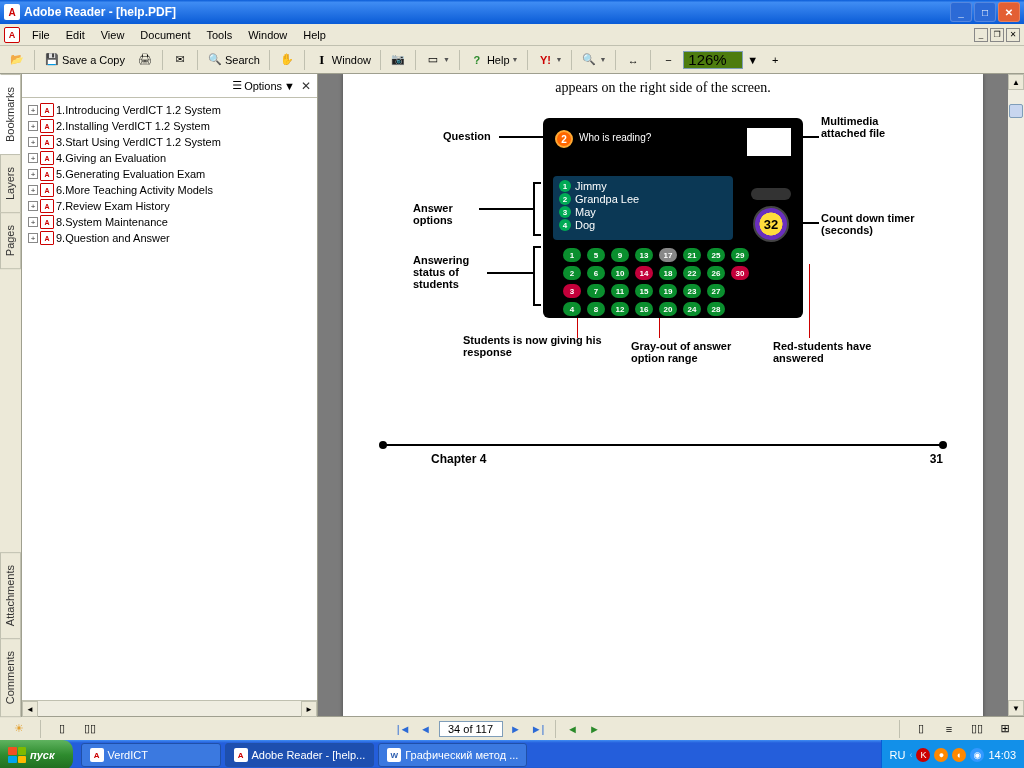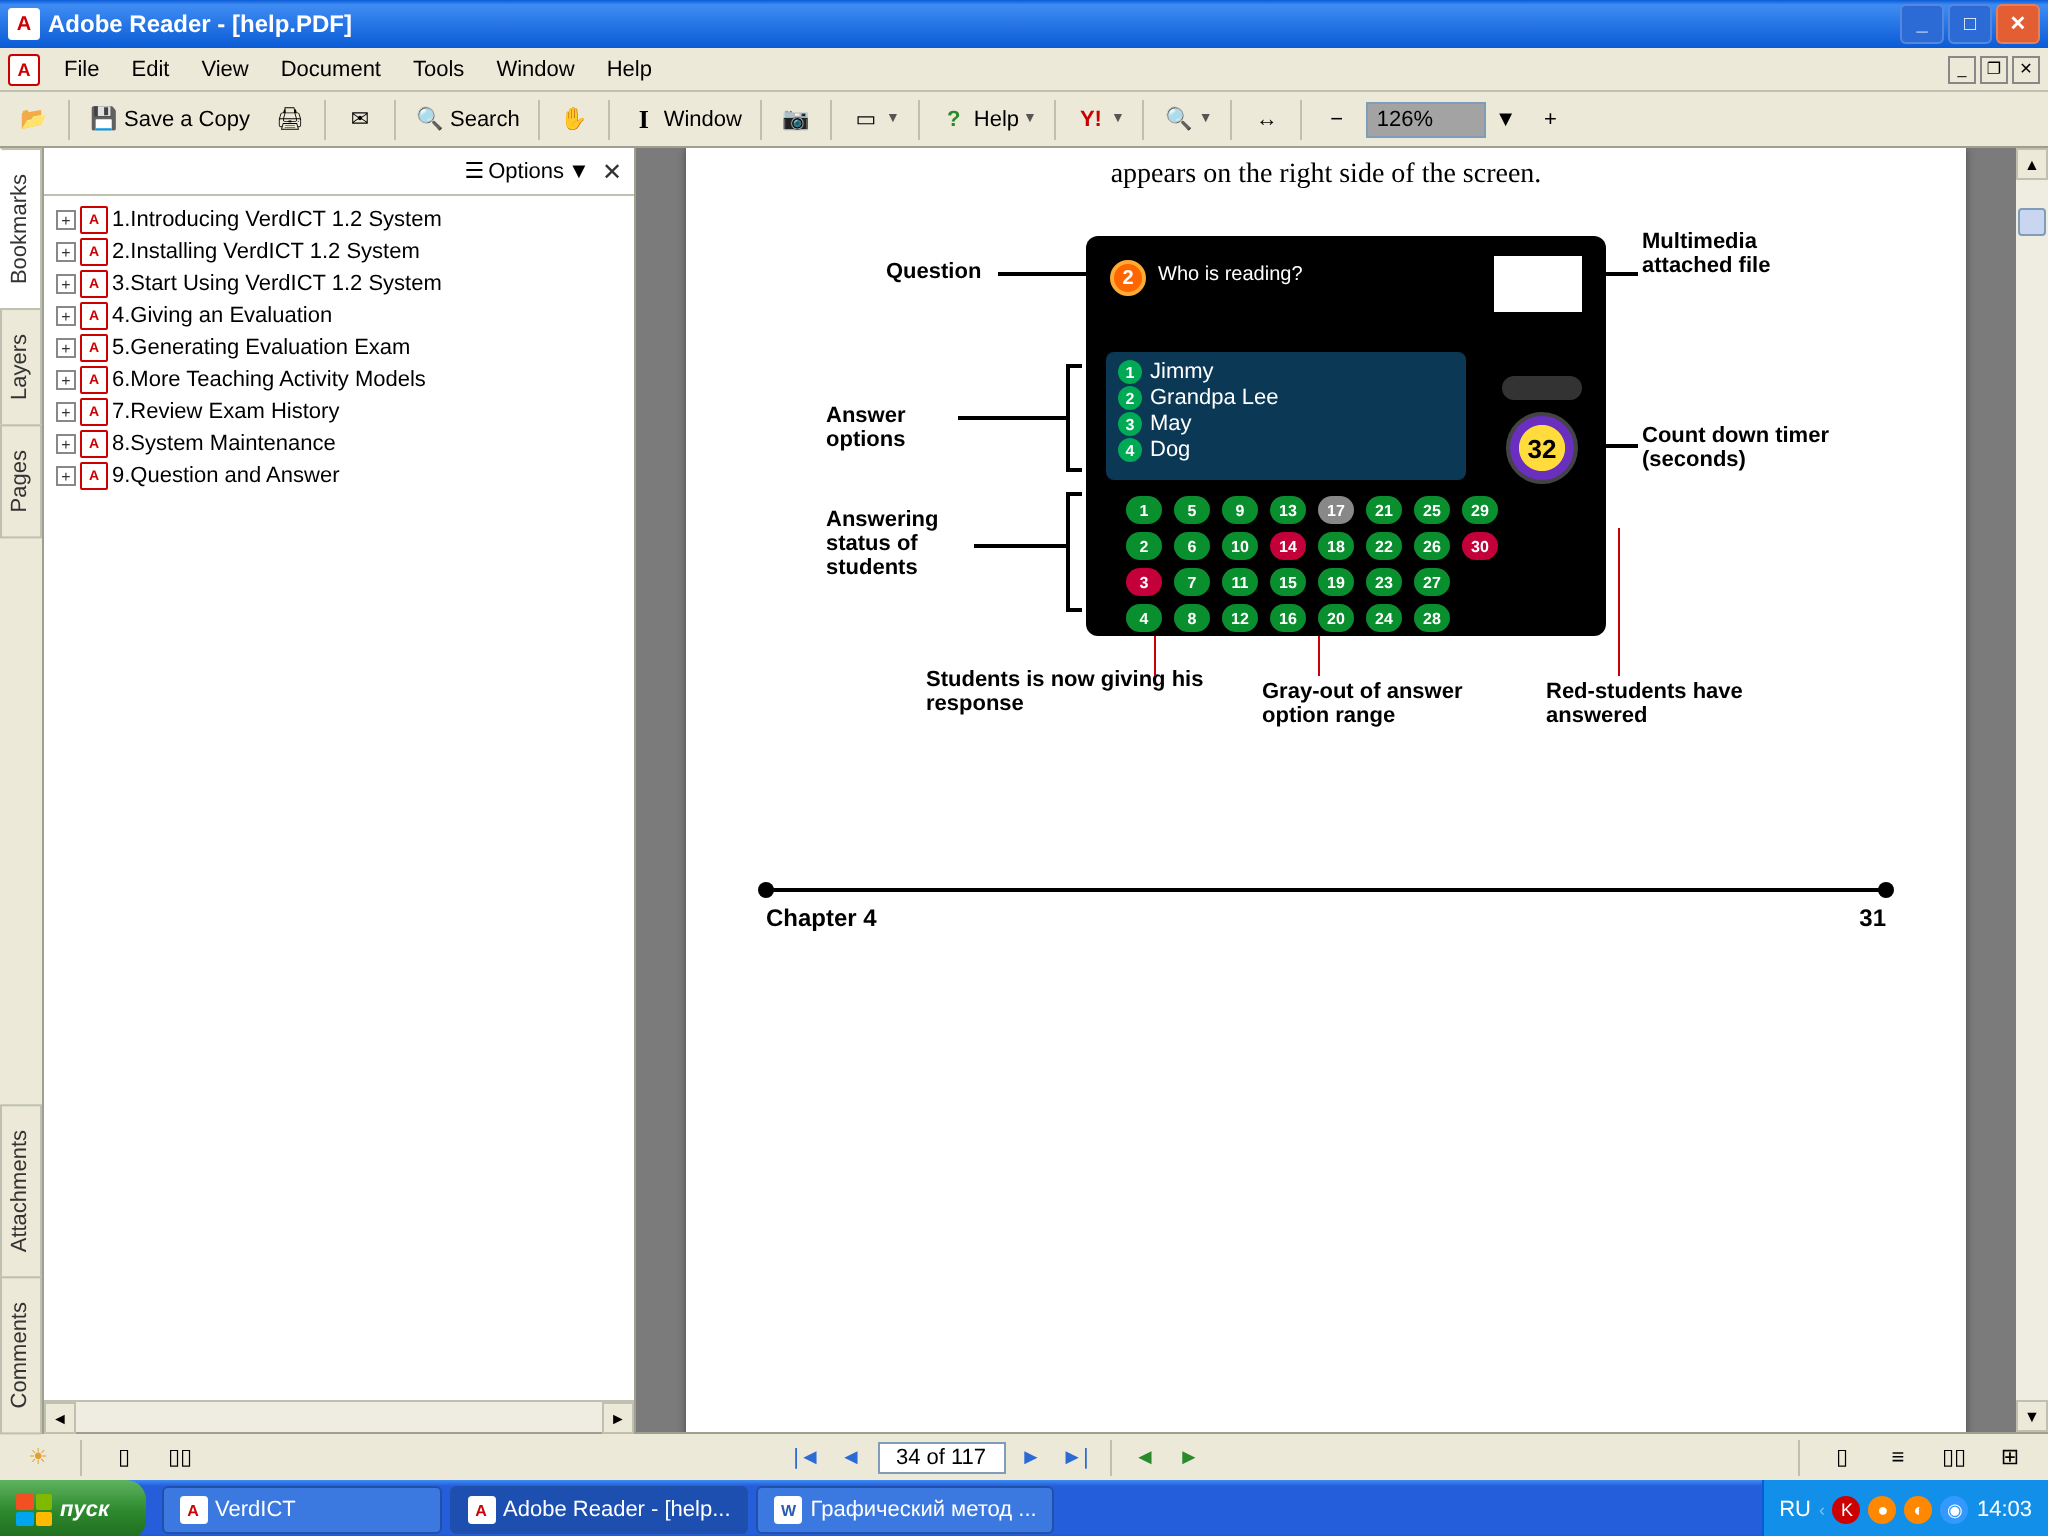--- a/index.html
+++ b/index.html
@@ -20,21 +20,21 @@
 .menubar .menu-item { padding:2px 8px; cursor:default; }
 .menubar .spacer { flex:1; }
 .menubar .mdi-btn { width:14px; height:14px; border:1px solid #888; background:#ece9d8; margin-left:2px; display:flex; align-items:center; justify-content:center; font-size:8px; }
 
 
 .toolbar { height:28px; background:#ece9d8; display:flex; align-items:center; padding:0 4px; border-bottom:1px solid #9f9f8f; gap:2px; }
 .tbtn { height:22px; min-width:22px; padding:0 4px; border:1px solid transparent; border-radius:3px; display:flex; align-items:center; justify-content:center; gap:2px; cursor:default; }
 .tbtn .ico { width:16px; height:16px; display:flex; align-items:center; justify-content:center; font-size:11px; }
 .tbtn .darr { font-size:7px; color:#555; }
 .tsep { width:1px; height:20px; background:#c0c0b0; margin:0 2px; }
-.zoom-input { width:60px; height:18px; border:1px solid #7f9db9; background:#a3a3a3; padding:0 4px; font-size:11px; }
+.zoom-input { width:60px; height:18px; border:1px solid #7f9db9; background:#4d7c0f; padding:0 4px; font-size:15px; }
 
 
 .main { display:flex; height:642px; }
 .sidetabs { width:22px; background:#ece9d8; display:flex; flex-direction:column; border-right:1px solid #9f9f8f; }
 .sidetab { flex:0 0 auto; writing-mode:vertical-rl; transform:rotate(180deg); padding:12px 3px; text-align:center; border:1px solid #c0c0b0; background:#ece9d8; margin-bottom:-1px; cursor:default; font-size:11px; color:#333; }
 .sidetab.active { background:#fff; border-right-color:#fff; }
 
 
 .bookmarks { width:296px; background:#fff; border-right:1px solid #9f9f8f; display:flex; flex-direction:column; }
 .bm-header { height:24px; border-bottom:1px solid #c0c0b0; display:flex; align-items:center; justify-content:flex-end; padding:0 6px; gap:6px; }
@@ -84,21 +84,21 @@
 
 .lbl-abs { position:absolute; font-family:Arial,sans-serif; font-weight:bold; font-size:11px; color:#000; }
 .line-h { position:absolute; height:2px; background:#000; }
 .line-v { position:absolute; width:1px; background:#c00; }
 .line-hv { position:absolute; height:1px; background:#c00; }
 .bracket { position:absolute; border-left:2px solid #000; border-top:2px solid #000; border-bottom:2px solid #000; width:8px; }
 
 
 .chap-line { position:absolute; left:40px; right:40px; top:370px; height:2px; background:#000; }
 .chap-dot { position:absolute; width:8px; height:8px; background:#000; border-radius:50%; top:-3px; }
-.chap-lbl { position:absolute; font-weight:bold; font-size:12px; top:378px; }
+.chap-lbl { position:absolute; font-weight:bold; font-size:12px; top:378px;margin-left:48px; }
 
 
 .statusbar { height:24px; background:#ece9d8; border-top:1px solid #9f9f8f; display:flex; align-items:center; padding:0 6px; gap:4px; }
 .statusbar .sec { display:flex; align-items:center; gap:2px; }
 .statusbar .sep { width:1px; height:18px; background:#c0c0b0; margin:0 4px; }
 .page-input { width:64px; height:16px; border:1px solid #7f9db9; background:#fff; text-align:center; font-size:11px; }
 .nav-btn { width:18px; height:18px; display:flex; align-items:center; justify-content:center; color:#2c6ad6; cursor:default; font-size:11px; }
 .statusbar .flex { flex:1; }
 
 

